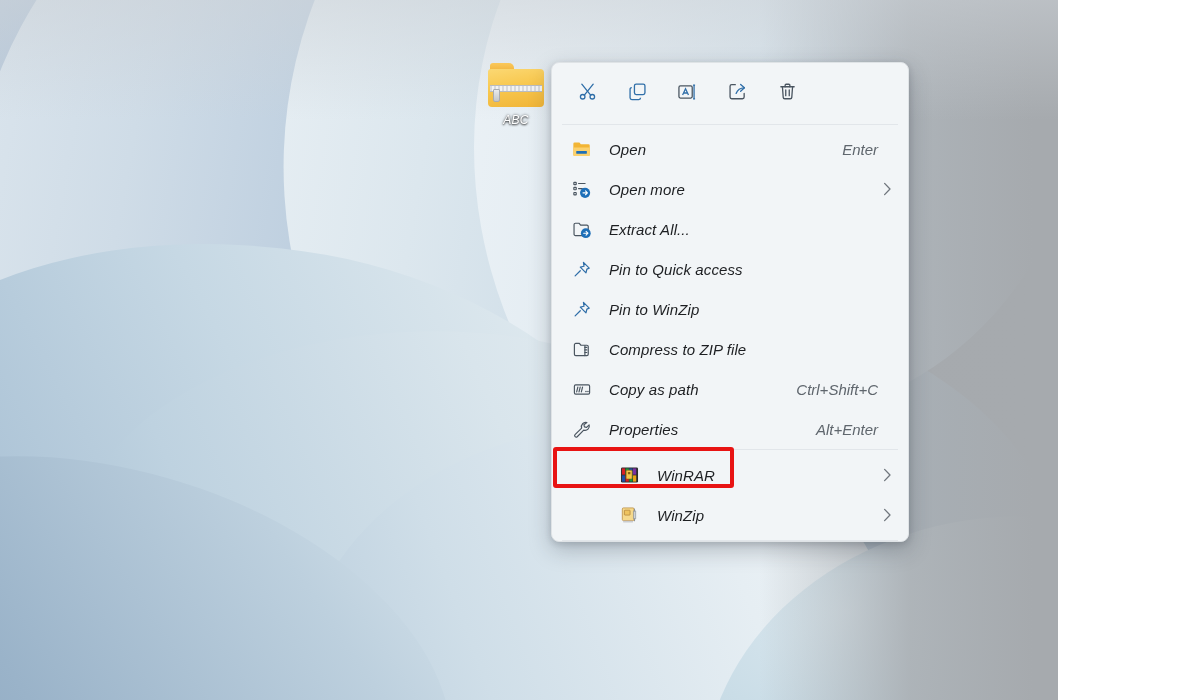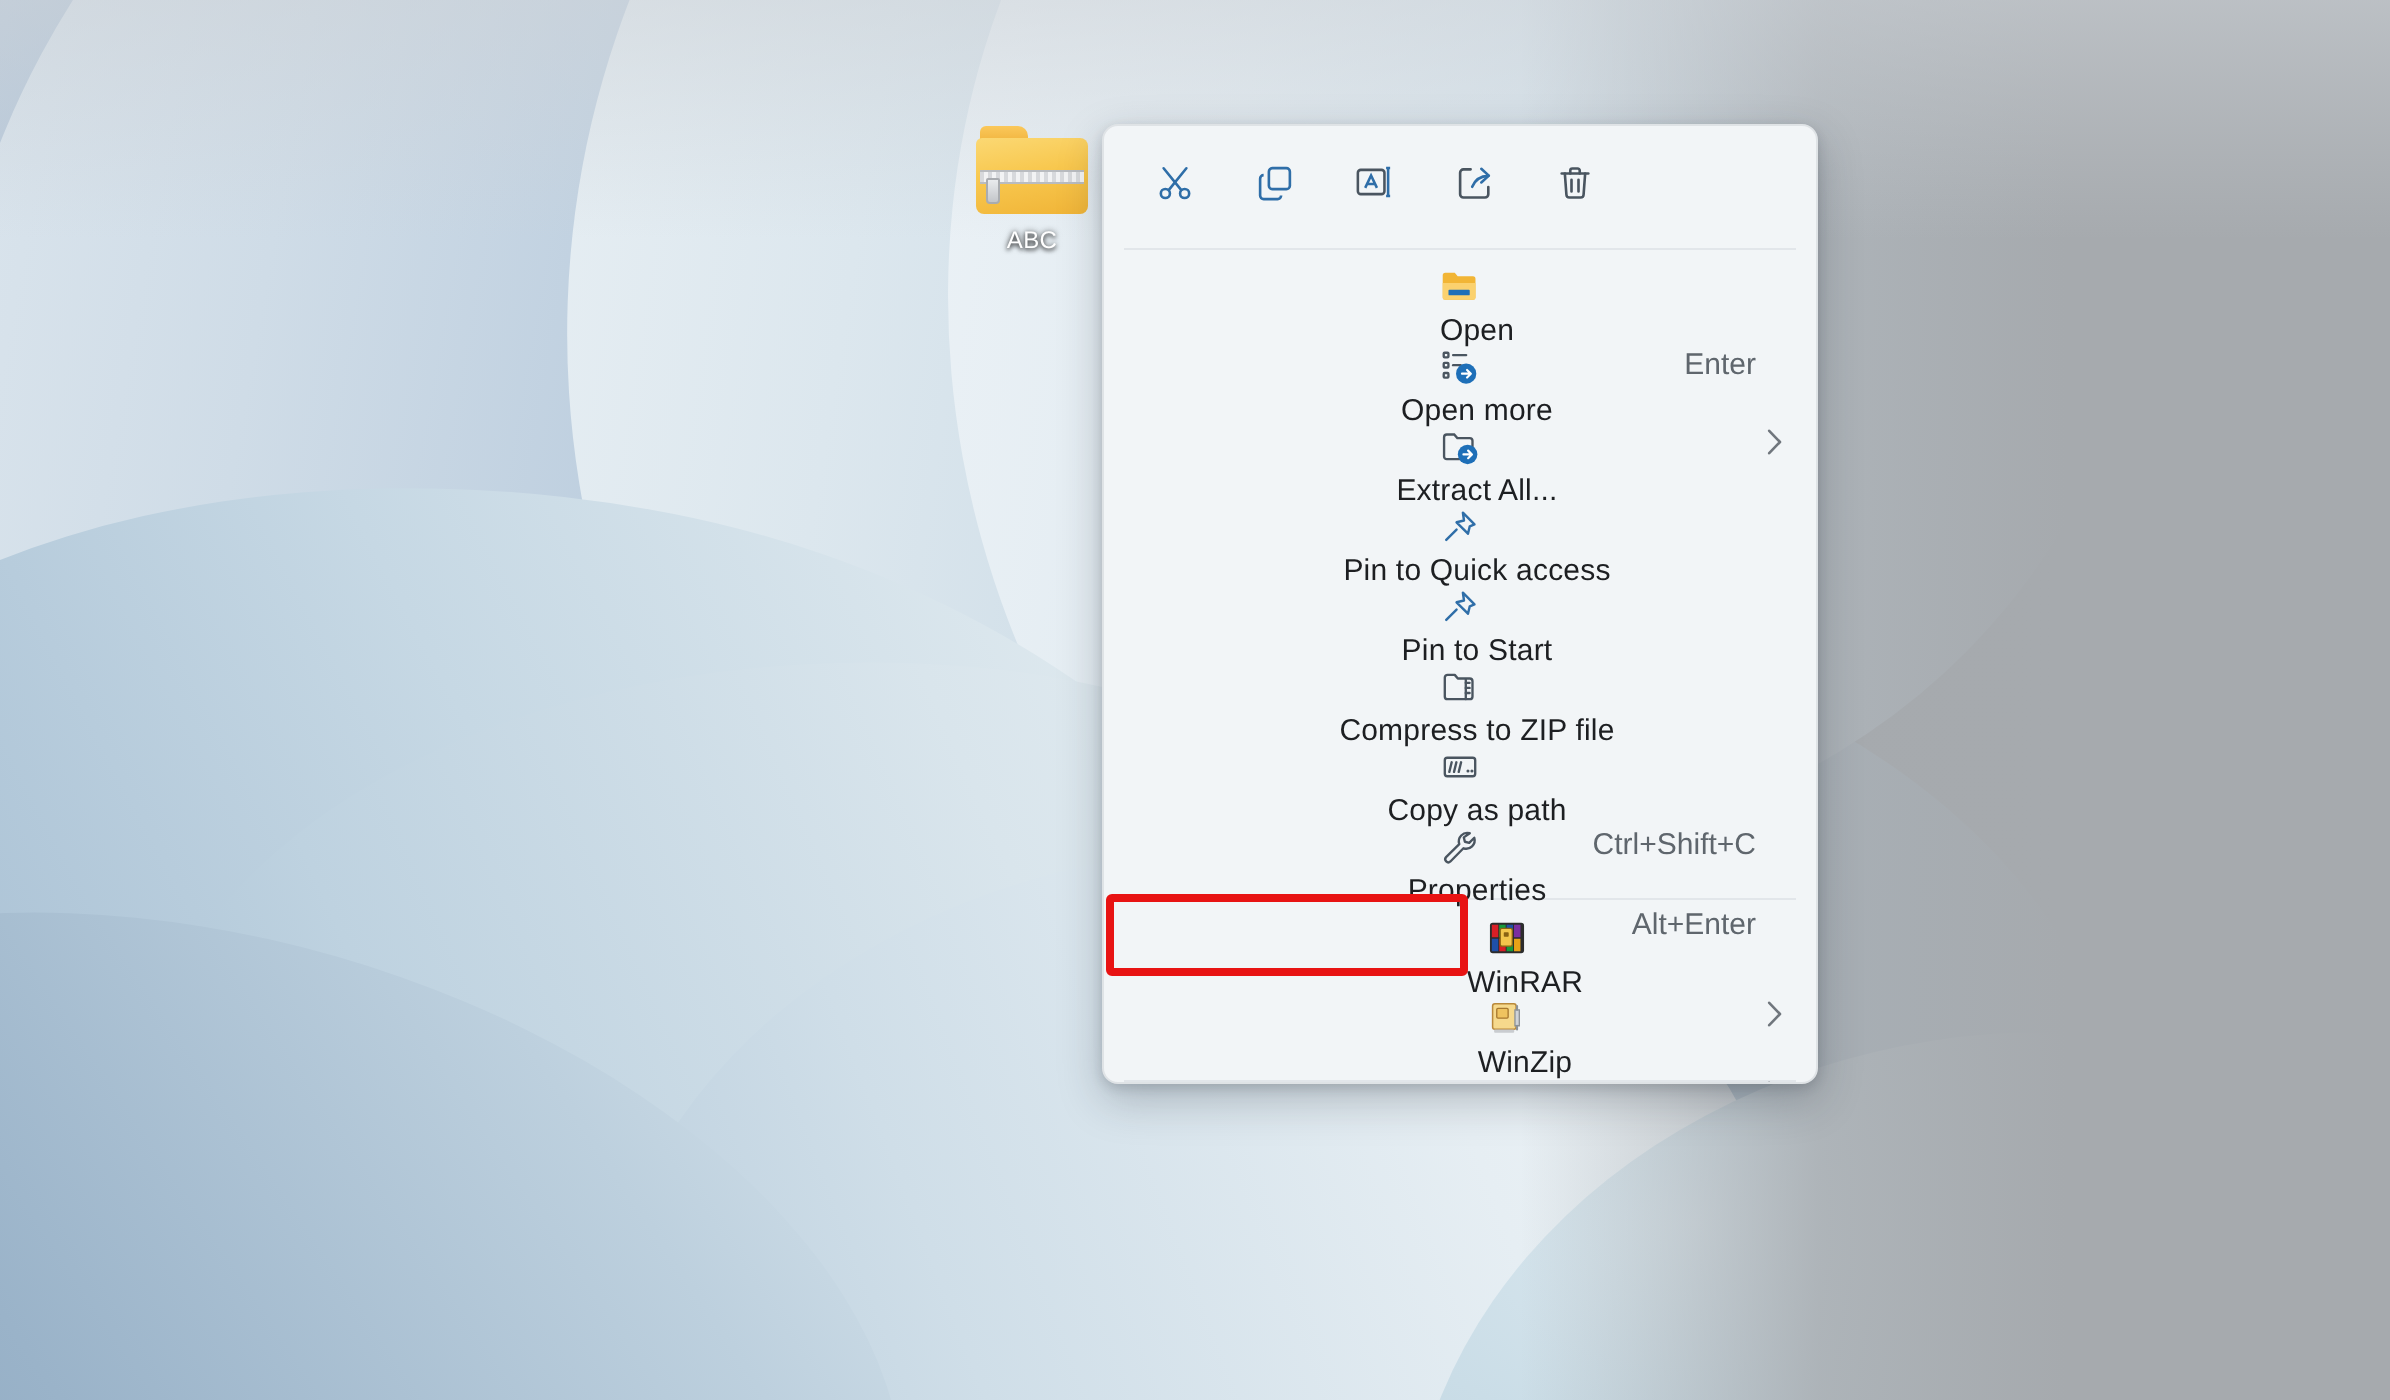--- a/index.html
+++ b/index.html
@@ -5,23 +5,24 @@
   * { box-sizing: border-box; margin: 0; padding: 0; }
   html, body {
     width: 1195px; height: 700px;
     overflow: hidden;
     font-family: "Liberation Sans", sans-serif;
   }
 
   
   #desktop {
     position: relative;
-    width: 1195px; height: 700px;
+    width: 1058px; height: 700px;
     background: #7f1d1d;
     overflow: hidden;
+    font-style: italic;
   }
   .wp-layer { position: absolute; pointer-events: none; }
 
   
   #wp-grey {
     left: 0; top: 0; width: 1195px; height: 700px;
     background: linear-gradient(105deg, #c9ced3 0%, #b7bcc1 18%, #a9adb2 38%, #a4a8ac 60%, #a7abaf 100%);
   }
 
   
@@ -168,21 +169,20 @@
     height: 1px;
     background: #e2e6ea;
     margin: 0 10px;
   }
   .mi {
     position: relative;
     height: 40px;
     display: flex;
     align-items: center;
     padding: 0 12px 0 20px;
-    flex-direction: column;
   }
   .mi-icon {
     width: 28px; height: 22px;
     display: flex; align-items: center; justify-content: flex-start;
     flex: 0 0 28px;
   }
   .mi-label {
     font-size: 15px;
     color: #1d1f22;
     margin-left: 9px;
@@ -362,21 +362,21 @@
         <span class="mi-label">Pin to Quick access</span>
       </div>
 
       <div class="mi">
         <span class="mi-icon">
           <svg width="20" height="19" viewBox="0 0 22 21" fill="none" stroke="#2f6ea8" stroke-width="1.35" stroke-linejoin="round">
             <path d="M12.6 2.6 19 9l-2.6 1.1-1 4.1-6.3-6.3 4.1-1z"></path>
             <path d="M9.1 11.9 3.4 17.6" stroke-linecap="round"></path>
           </svg>
         </span>
-        <span class="mi-label">Pin to Start</span>
+        <span class="mi-label">Pin to WinZip</span>
       </div>
 
 
       <div class="mi">
         <span class="mi-icon">
           <svg width="20" height="19" viewBox="0 0 22 21" fill="none" stroke="#4a5560" stroke-width="1.3" stroke-linejoin="round">
             <path d="M2.6 5.3a1.5 1.5 0 0 1 1.5-1.5h4l1.7 2h6.6a1.5 1.5 0 0 1 1.5 1.5v8.4a1.5 1.5 0 0 1-1.5 1.5H4.1a1.5 1.5 0 0 1-1.5-1.5z"></path>
             <path d="M14.2 6.4v10.8" stroke-linecap="round"></path>
             <path d="M14.2 8.2h2.1M14.2 11h2.1M14.2 13.8h2.1" stroke-linecap="round"></path>
           </svg>

